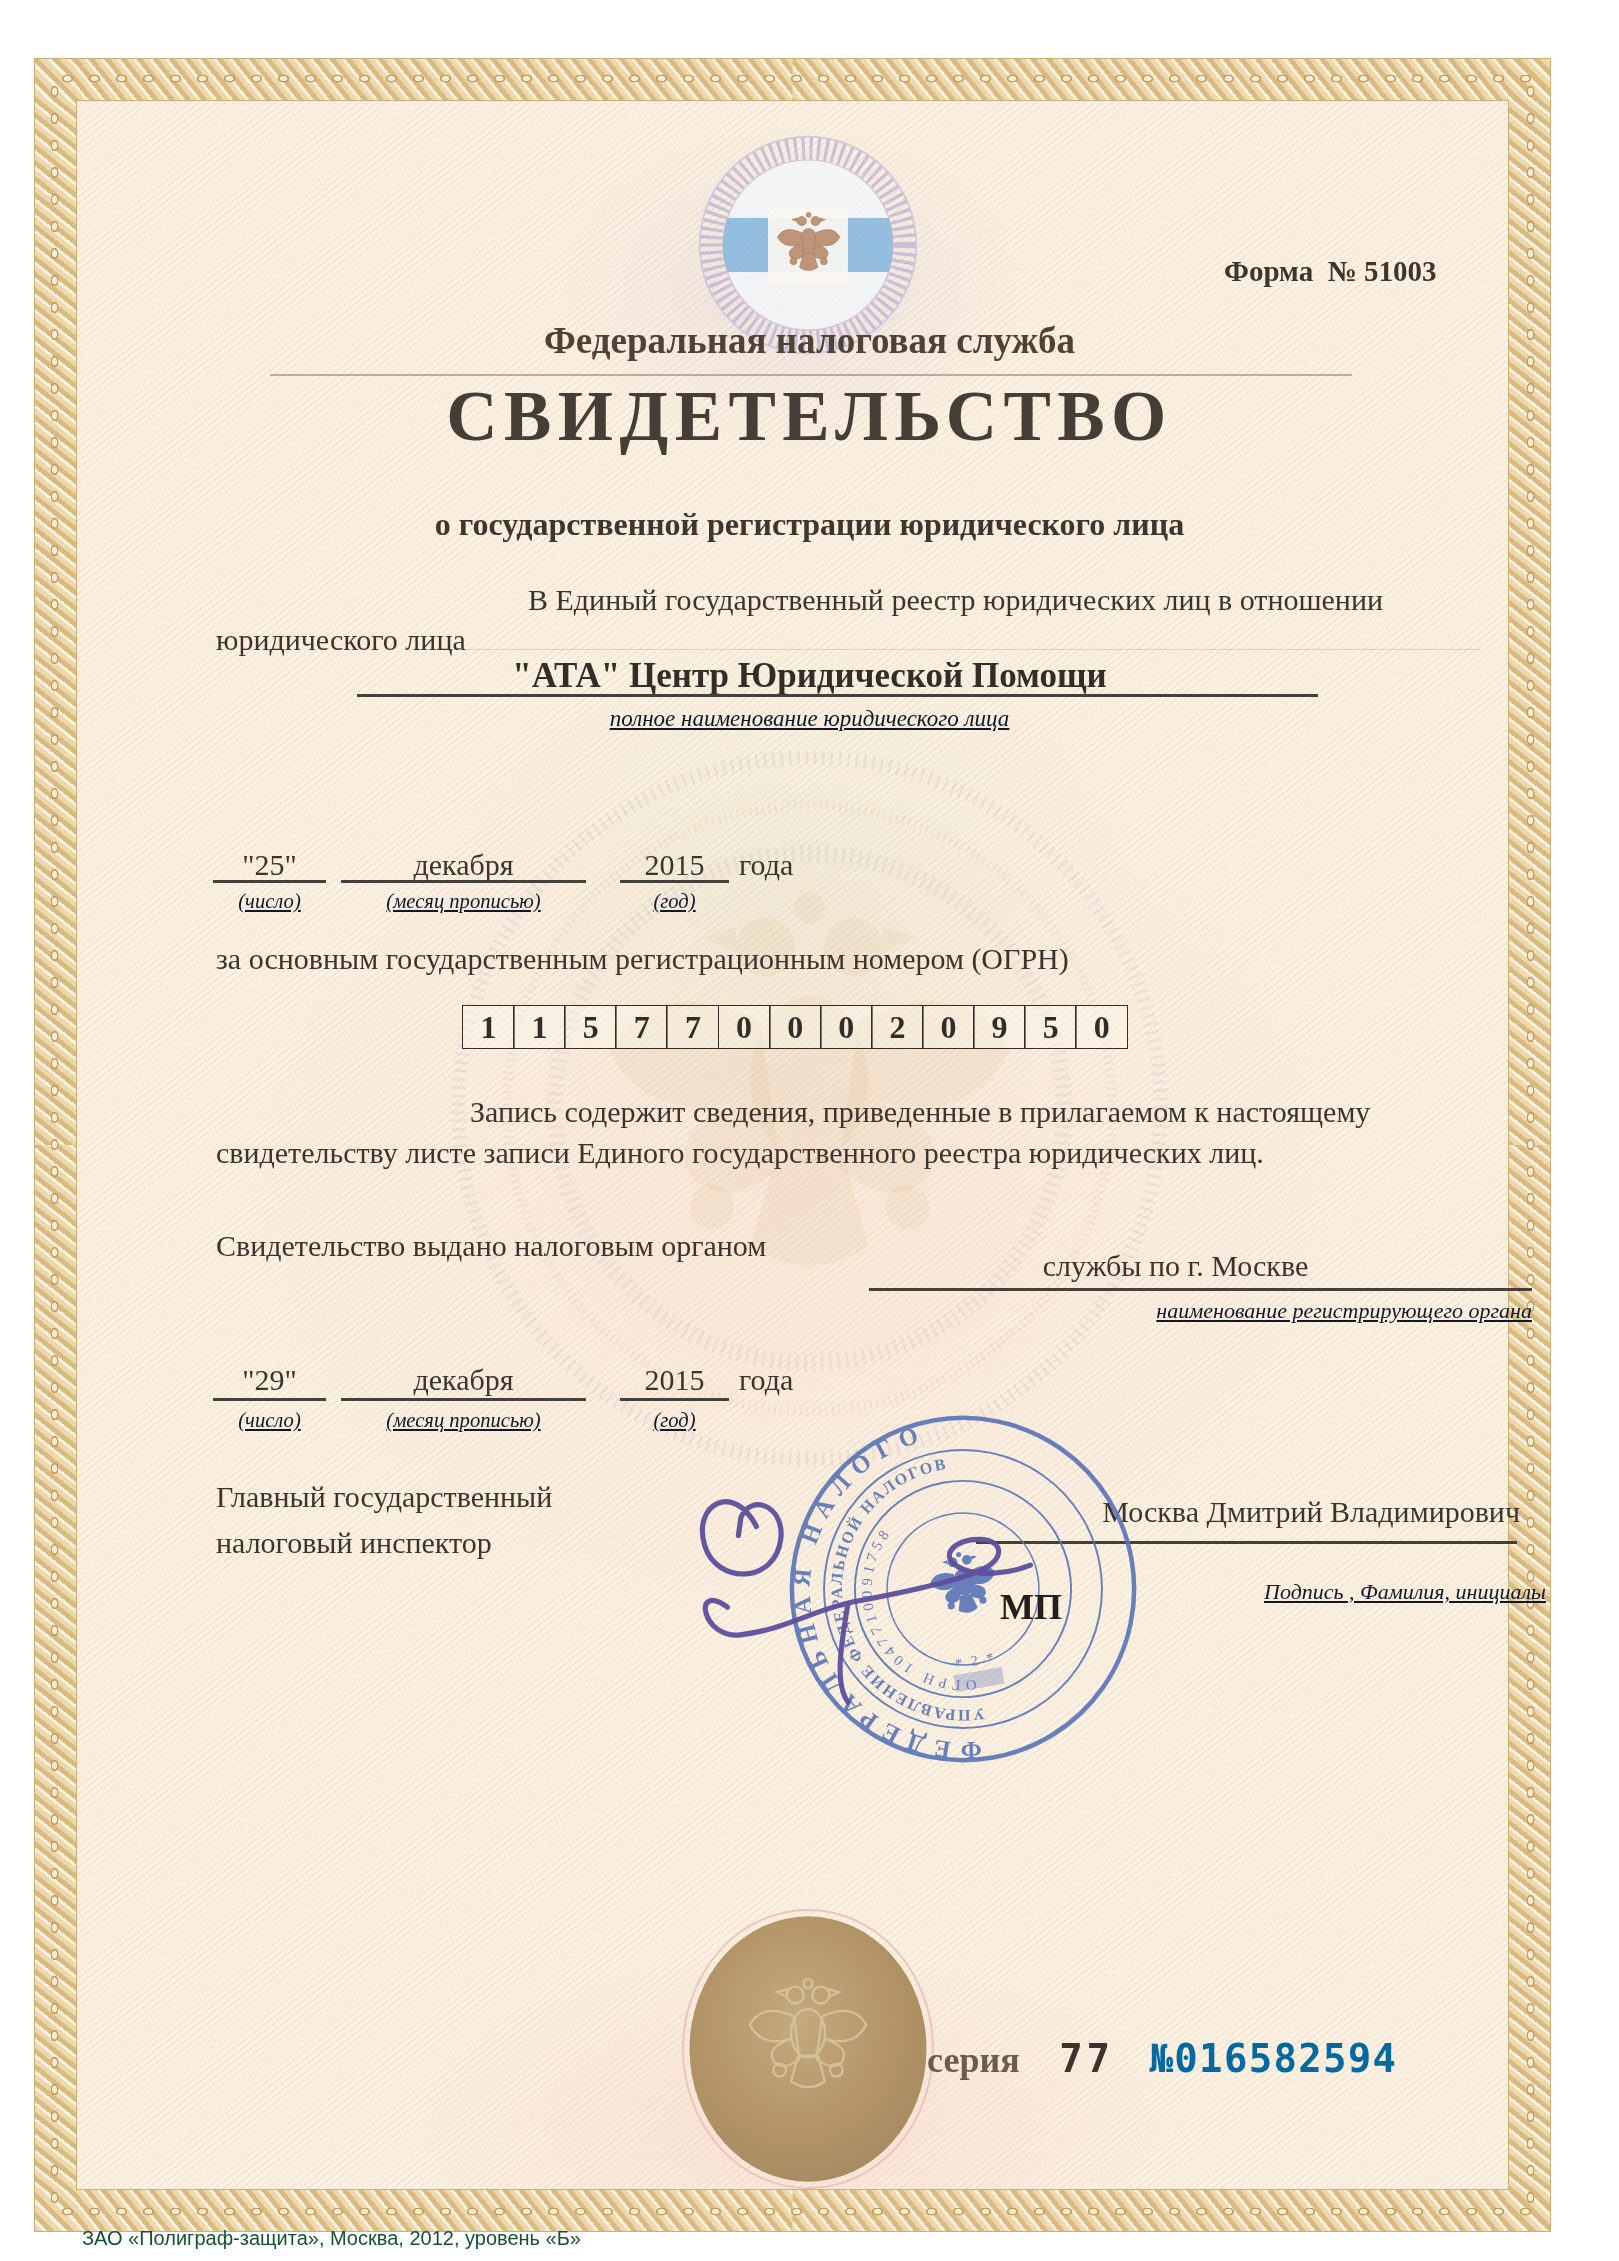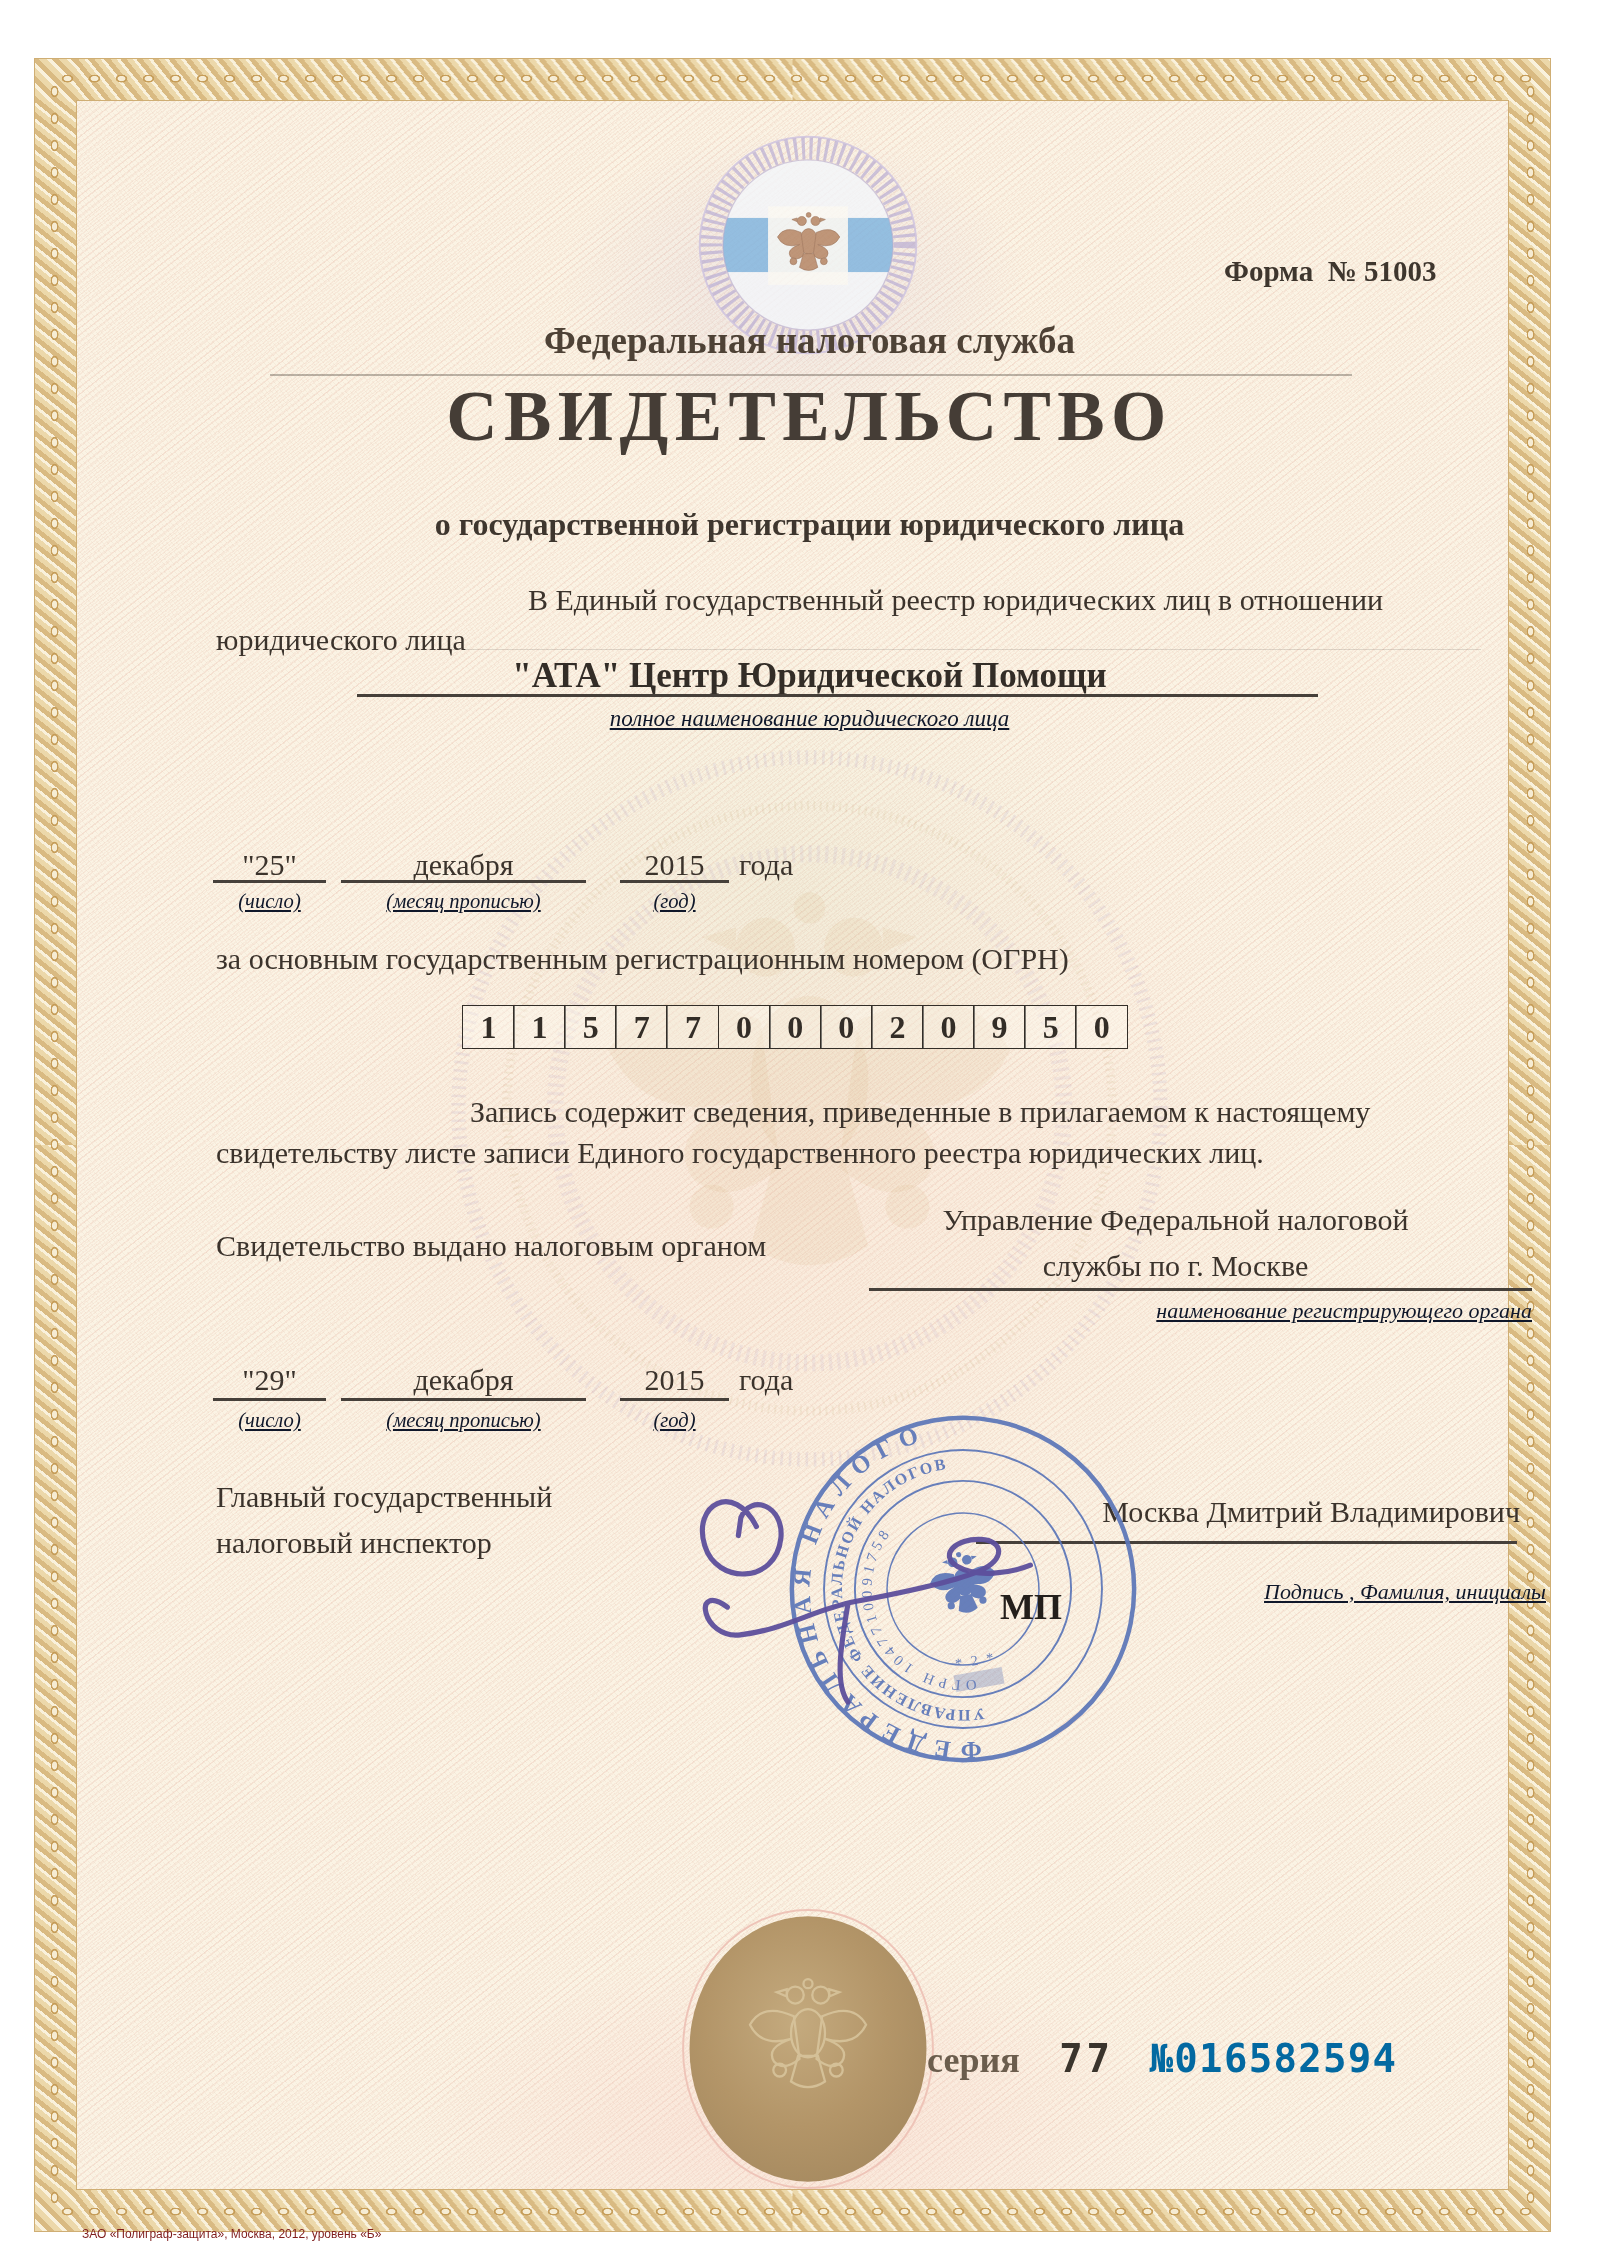--- a/index.html
+++ b/index.html
@@ -144,21 +144,20 @@
     <div class="ogrn-cell">0</div>
     <div class="ogrn-cell">9</div>
     <div class="ogrn-cell">5</div>
     <div class="ogrn-cell">0</div>
   </div>
 
   <div class="abs" style="left:470px;top:1095px;font-size:30px;">Запись содержит сведения, приведенные в прилагаемом к настоящему</div>
   <div class="abs" style="left:216px;top:1136px;font-size:30px;">свидетельству листе записи Единого государственного реестра юридических лиц.</div>
 
   <div class="abs" style="left:216px;top:1229px;font-size:30px;">Свидетельство выдано налоговым органом</div>
-  <div class="abs" style="left:831px;top:1203px;width:689px;text-align:center;font-size:30px;">Управление Федеральной налоговой</div>
   <div class="abs" style="left:831px;top:1249px;width:689px;text-align:center;font-size:30px;">службы по г. Москве</div>
   <div class="abs rule" style="left:869px;top:1288px;width:663px;height:2.6px;"></div>
   <div class="abs caption" style="left:869px;top:1298px;width:663px;text-align:right;font-size:22px;">наименование регистрирующего органа</div>
 
   <div class="abs" style="left:213px;top:1363px;width:113px;text-align:center;font-size:30px;">"29"</div>
   <div class="abs rule" style="left:213px;top:1398px;width:113px;height:2.6px;"></div>
   <div class="abs caption" style="left:213px;top:1409px;width:113px;text-align:center;font-size:20.6px;">(число)</div>
 
   <div class="abs" style="left:341px;top:1363px;width:245px;text-align:center;font-size:30px;">декабря</div>
   <div class="abs rule" style="left:341px;top:1398px;width:245px;height:2.6px;"></div>
@@ -225,16 +224,16 @@
     <use href="#eagle" transform="translate(95,95) scale(2.2)" fill="none" stroke="#d9c69e" stroke-width="1.6" opacity="0.85"></use>
     <ellipse cx="205" cy="225" rx="160" ry="182" fill="none" stroke="#c7b astonish" stroke-width="0" opacity="0"></ellipse>
   </svg>
 
   <div class="abs" style="left:927px;top:2036px;white-space:nowrap;">
     <span style="font-size:36px;font-weight:bold;color:#6b5d4d;">серия</span>
     <span class="mono" style="font-size:39px;font-weight:bold;color:#3a342c;margin-left:37px;letter-spacing:3.9px;">77</span>
     <span class="mono" style="font-size:39px;font-weight:bold;color:#0369a1;margin-left:33px;letter-spacing:1.3px;">№016582594</span>
   </div>
 
-  <div class="abs" style="left:82px;top:2227px;font-size:12px;color:#7f1d1d;font-family:'Liberation Sans','DejaVu Sans',sans-serif;">ЗАО «Полиграф-защита», Москва, 2012, уровень «Б»</div>
+  <div class="abs" style="left:82px;top:2227px;font-size:20px;color:#14532d;font-family:'Liberation Sans','DejaVu Sans',sans-serif;">ЗАО «Полиграф-защита», Москва, 2012, уровень «Б»</div>
 
 </div>
 
 
 </body></html>

